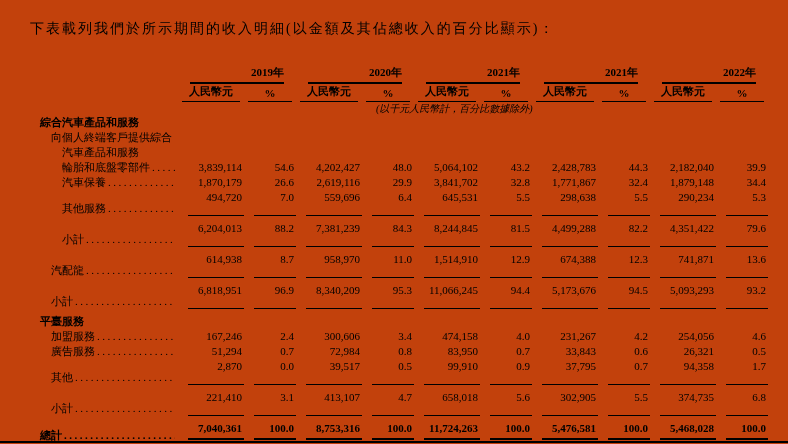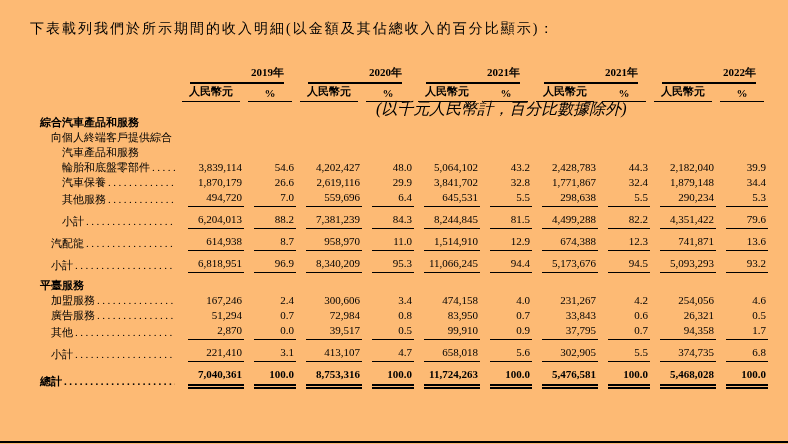--- a/index.html
+++ b/index.html
@@ -1,17 +1,17 @@
 <!DOCTYPE html>
 <html><head>
 <meta charset="utf-8">
 <style>
   html,body { margin:0; padding:0; background:#fff; }
   .page {
-    position:relative; width:788px; height:444px; background:#fdba74;
+    position:relative; width:788px; height:444px; background:#c2410c;
     font-family:"Liberation Serif","DejaVu Serif",serif; color:#000;
     overflow:hidden;
   }
   .page-title {
     position:absolute; left:30px; top:20px;
     font-size:14px; letter-spacing:2px; white-space:nowrap;
   }
   .tbl-wrap { position:absolute; left:8px; top:62px; }
   table.revenue {
     border-collapse:collapse; table-layout:fixed; width:760px;
@@ -20,38 +20,38 @@
   table.revenue th, table.revenue td { padding:0; margin:0; vertical-align:bottom; }
   .hr1 th { height:22px; }
   .hr2 th { height:22px; }
   .hr3 th { height:14px; }
   .pwrap { margin:0 3px; padding-bottom:3px; border-bottom:2px solid #000;
            text-align:center; font-weight:bold; font-size:11px; white-space:nowrap; }
   .ywrap { margin:0 12px; padding-bottom:2px; border-bottom:2px solid #000;
            text-align:right; font-weight:bold; font-size:11px; white-space:nowrap; }
   .uwrap { margin:0 4px; padding-bottom:2px; border-bottom:1.5px solid #000;
            text-align:center; font-weight:bold; font-size:11px; white-space:nowrap; }
-  .note { font-style:italic; font-size:16px; line-height:13px; white-space:nowrap;font-family:Liberation Serif, serif; }
+  .note { font-style:italic; font-size:10px; line-height:13px; white-space:nowrap;font-family:Liberation Serif, serif; }
   .note-units { margin-left:368px; }
   .note-unaudited { margin-left:512px; }
   tbody td { line-height:15px; font-size:11px; }
   td.lbl { overflow:hidden; }
   .lblwrap { display:flex; align-items:baseline; }
   .ltext { white-space:nowrap;margin-left:32px; }
   .ind0 .ltext { padding-left:0; }
   .ind1 .ltext { padding-left:11px; }
   .ind2 .ltext { padding-left:22px; }
   .leader { flex:1 1 auto; overflow:hidden; white-space:nowrap; margin:0 3px 0 2px; }
   .leader::after {
     content:"..................................................................";
     letter-spacing:2.5px; font-size:11px;
   }
   td.num { text-align:right; }
   .v { margin-left:10px; padding-right:2px; min-height:15px; }
-  .v.rs { border-bottom:1.5px solid #000; padding-bottom:1px; }
+  .v.rs { border-bottom:1.5px solid #000; padding-bottom:10px; }
   .v.rd { border-bottom:5px double #000; padding-bottom:2px; }
   tr.gap td { padding-top:5px; }
   .bold { font-weight:bold; }
   .bottom-line { position:absolute; left:0; right:0; bottom:1px; height:2px; background:#000; }
 </style>
 </head>
 <body>
 
 <div class="page">
   <div class="page-title">下表載列我們於所示期間的收入明細(以金額及其佔總收入的百分比顯示)：</div>

